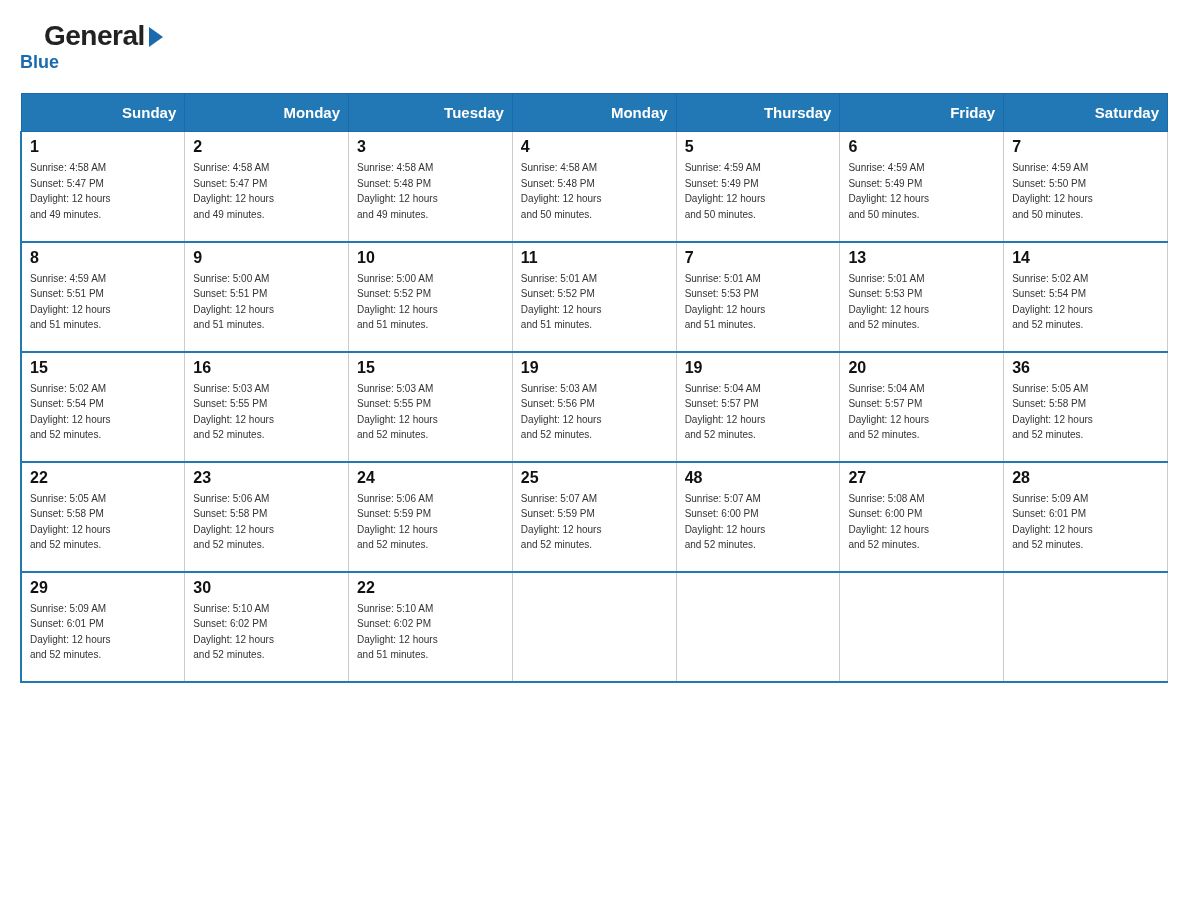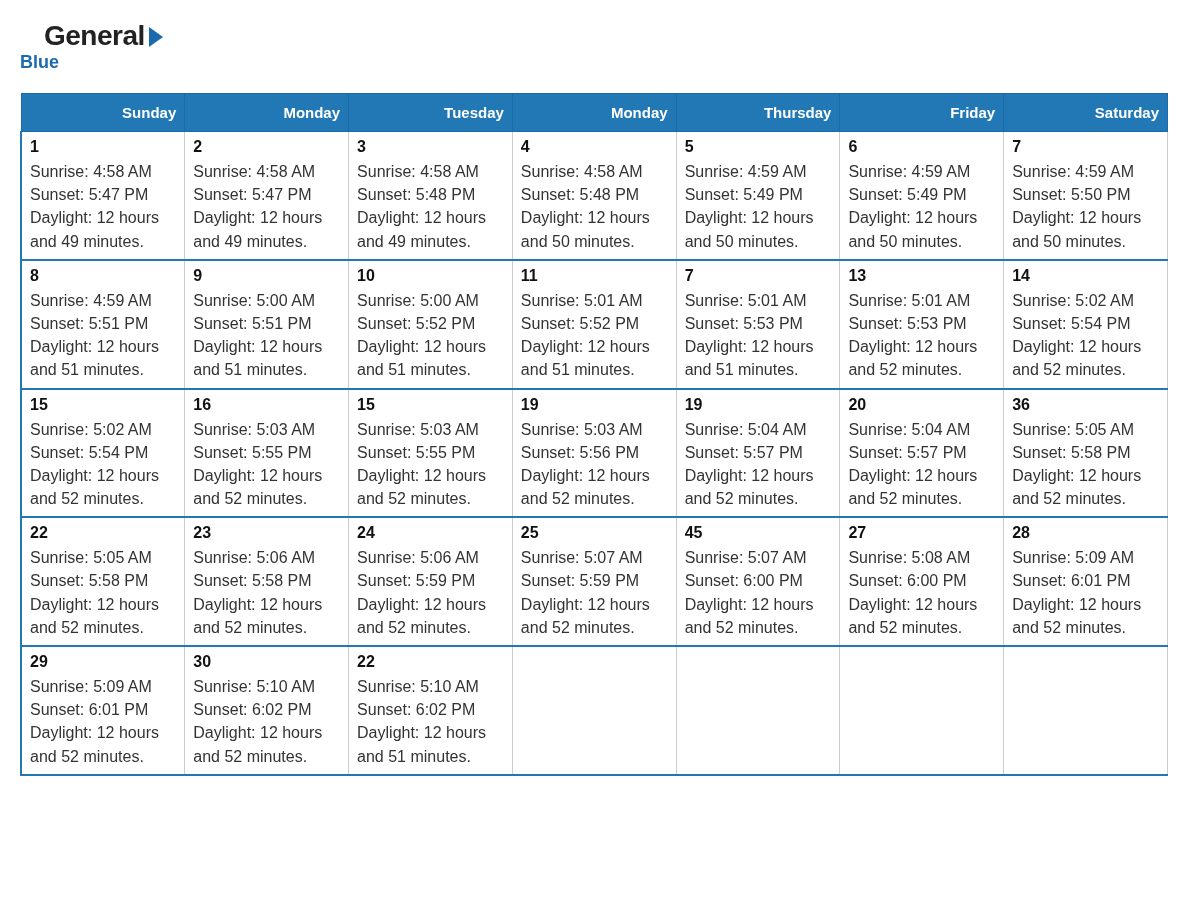--- a/index.html
+++ b/index.html
@@ -86,21 +86,21 @@
       height: 110px;
     }
     .day-number {
       font-size: 16px;
       font-weight: bold;
       color: #111;
       display: block;
       margin-bottom: 4px;
     }
     .day-info {
-      font-size: 16px;
+      font-size: 10px;
       color: #333;
       line-height: 1.45;
     }
     .empty-cell {
       background: #fff;
     }
     tbody tr td:first-child {
       border-left: 2px solid #2278b5;
     }
     tbody tr {
@@ -238,21 +238,21 @@
       </td>
         <td>
         <span class="day-number">24</span>
         <span class="day-info">Sunrise: 5:06 AM<br>Sunset: 5:59 PM<br>Daylight: 12 hours<br>and 52 minutes.</span>
       </td>
         <td>
         <span class="day-number">25</span>
         <span class="day-info">Sunrise: 5:07 AM<br>Sunset: 5:59 PM<br>Daylight: 12 hours<br>and 52 minutes.</span>
       </td>
         <td>
-        <span class="day-number">45</span>
+        <span class="day-number">48</span>
         <span class="day-info">Sunrise: 5:07 AM<br>Sunset: 6:00 PM<br>Daylight: 12 hours<br>and 52 minutes.</span>
       </td>
         <td>
         <span class="day-number">27</span>
         <span class="day-info">Sunrise: 5:08 AM<br>Sunset: 6:00 PM<br>Daylight: 12 hours<br>and 52 minutes.</span>
       </td>
         <td>
         <span class="day-number">28</span>
         <span class="day-info">Sunrise: 5:09 AM<br>Sunset: 6:01 PM<br>Daylight: 12 hours<br>and 52 minutes.</span>
       </td>

